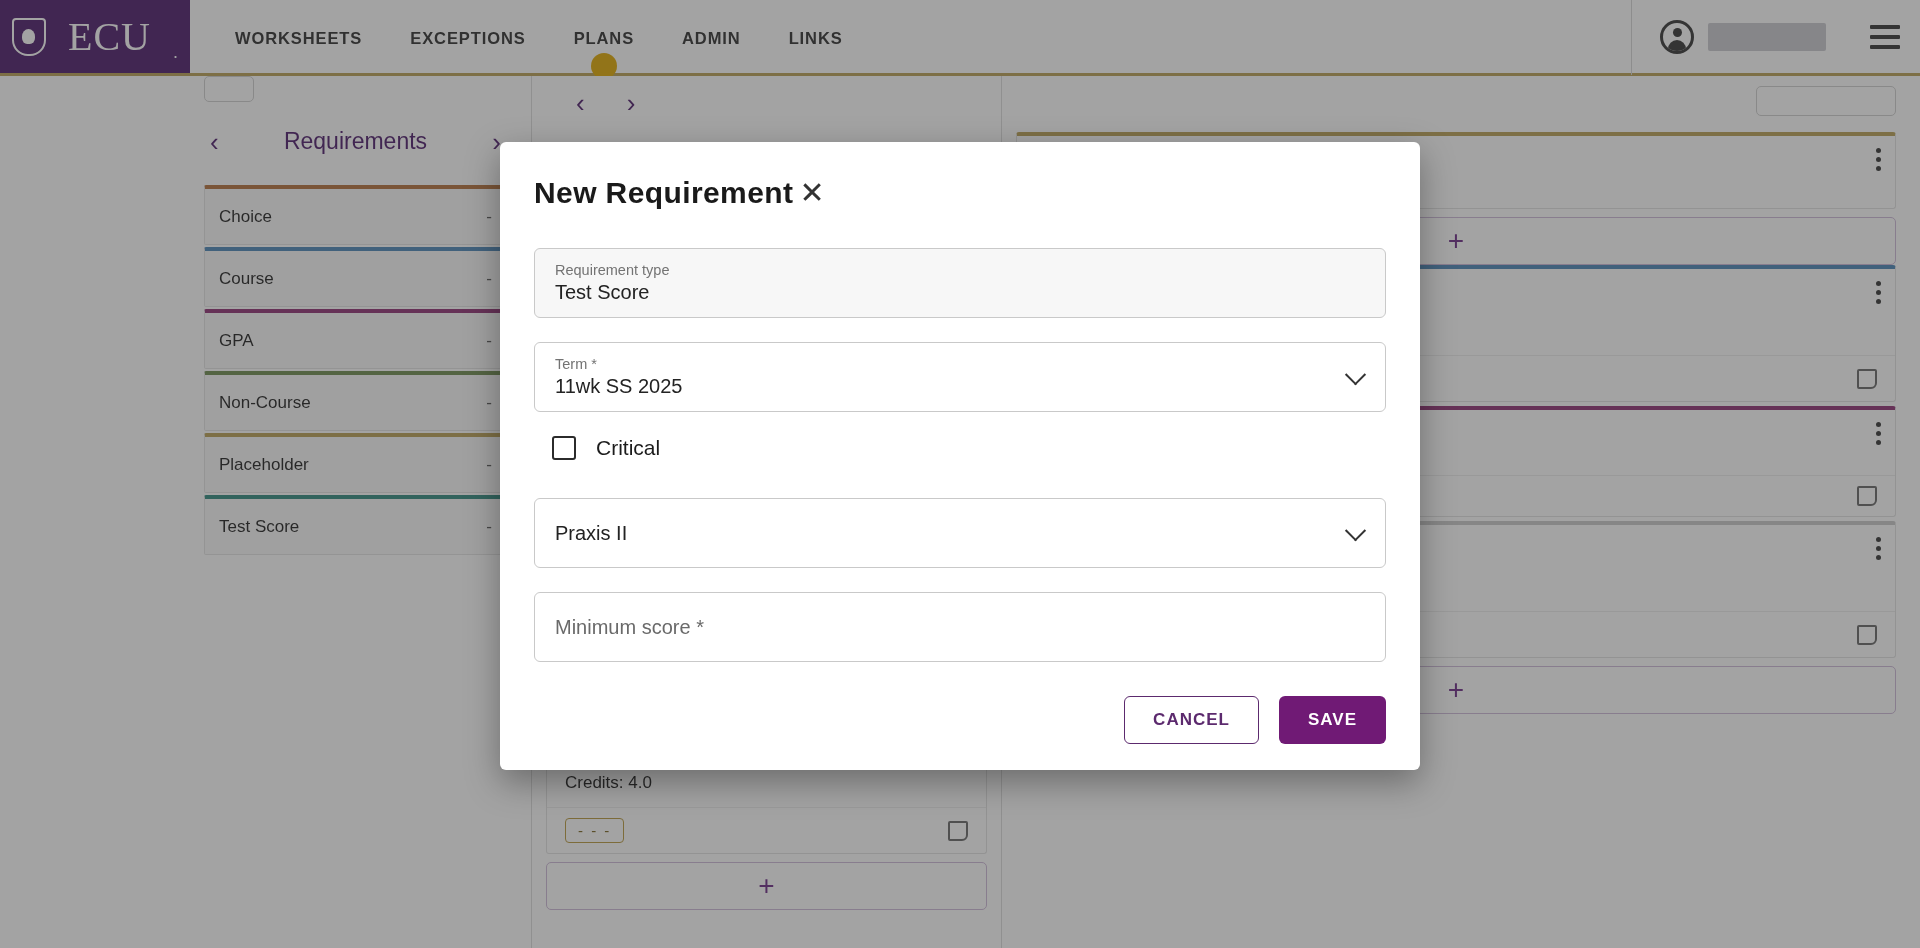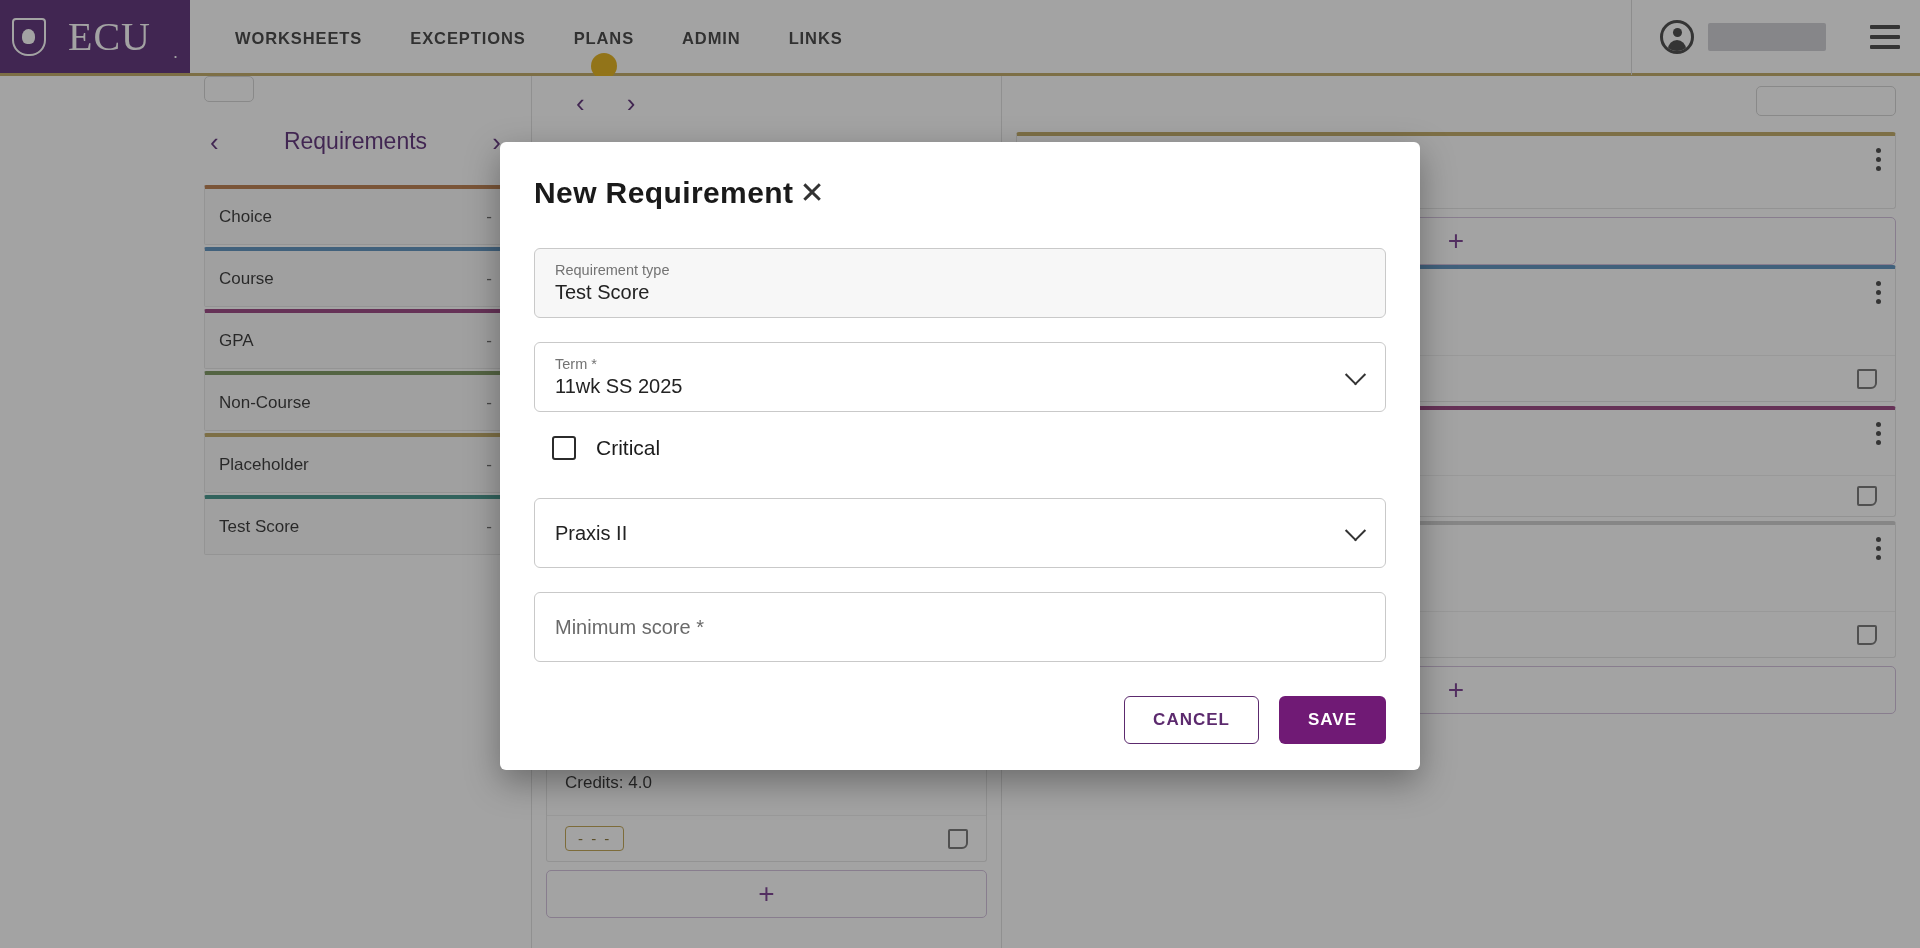--- a/index.html
+++ b/index.html
@@ -113,21 +113,21 @@
     width: 470px; border-right: 1px solid #dcdcdc; padding: 10px 14px;
     position: relative;
   }
   .plan-nav { display:flex; gap: 42px; padding: 2px 0 16px 30px; }
   .plan-nav span { font-size: 26px; color:#4b1869; cursor:pointer; }
   .card {
     border: 1px solid #e2e2e2; border-top: 4px solid #9ea84c;
     border-radius: 3px; background: #fff; margin-bottom: 4px;
   }
   .card-body { padding: 14px 18px 10px 18px; }
-  .card-line { font-size: 17px; color: #1c1c1c; margin-bottom: 12px; }
+  .card-line { font-size: 17px; color: #1c1c1c; margin-bottom: 4px; }
   .card-foot {
     display:flex; align-items:center; justify-content:space-between;
     border-top: 1px solid #ececec; padding: 10px 18px;
   }
   .pill {
     border: 1px solid #b99a3e; border-radius: 4px; padding: 3px 12px;
     font-size: 15px; color: #7a6420; letter-spacing: 2px;
   }
   .note-icon { width: 20px; height: 20px; border: 2px solid #666; border-radius: 2px 2px 6px 2px; }
   .add-row {

